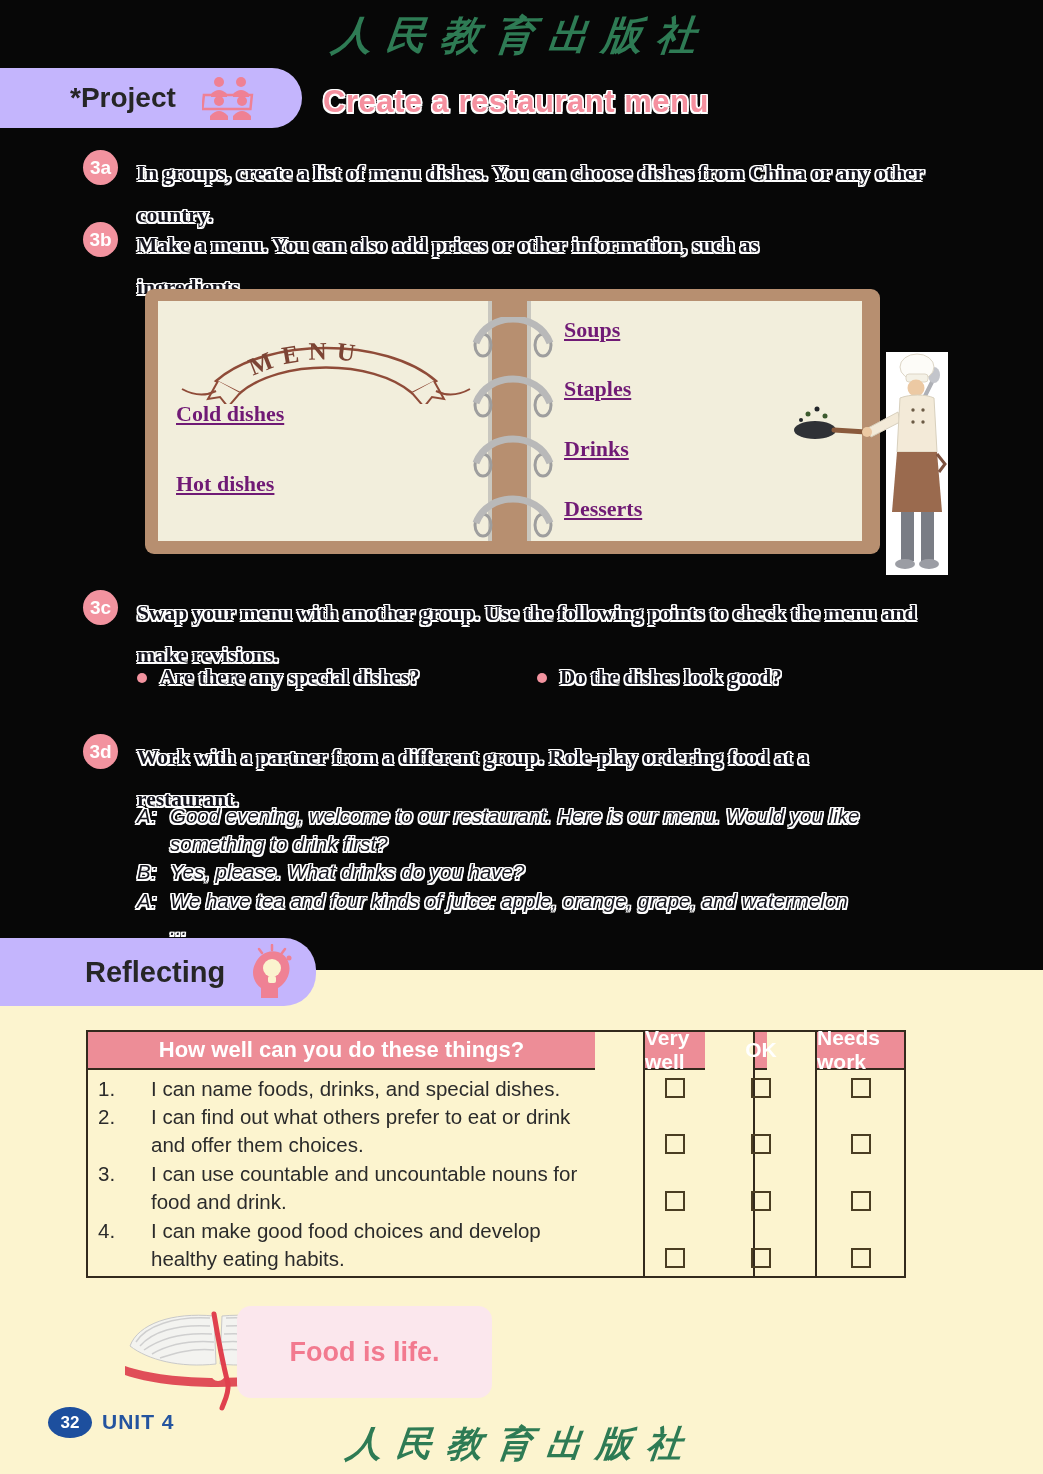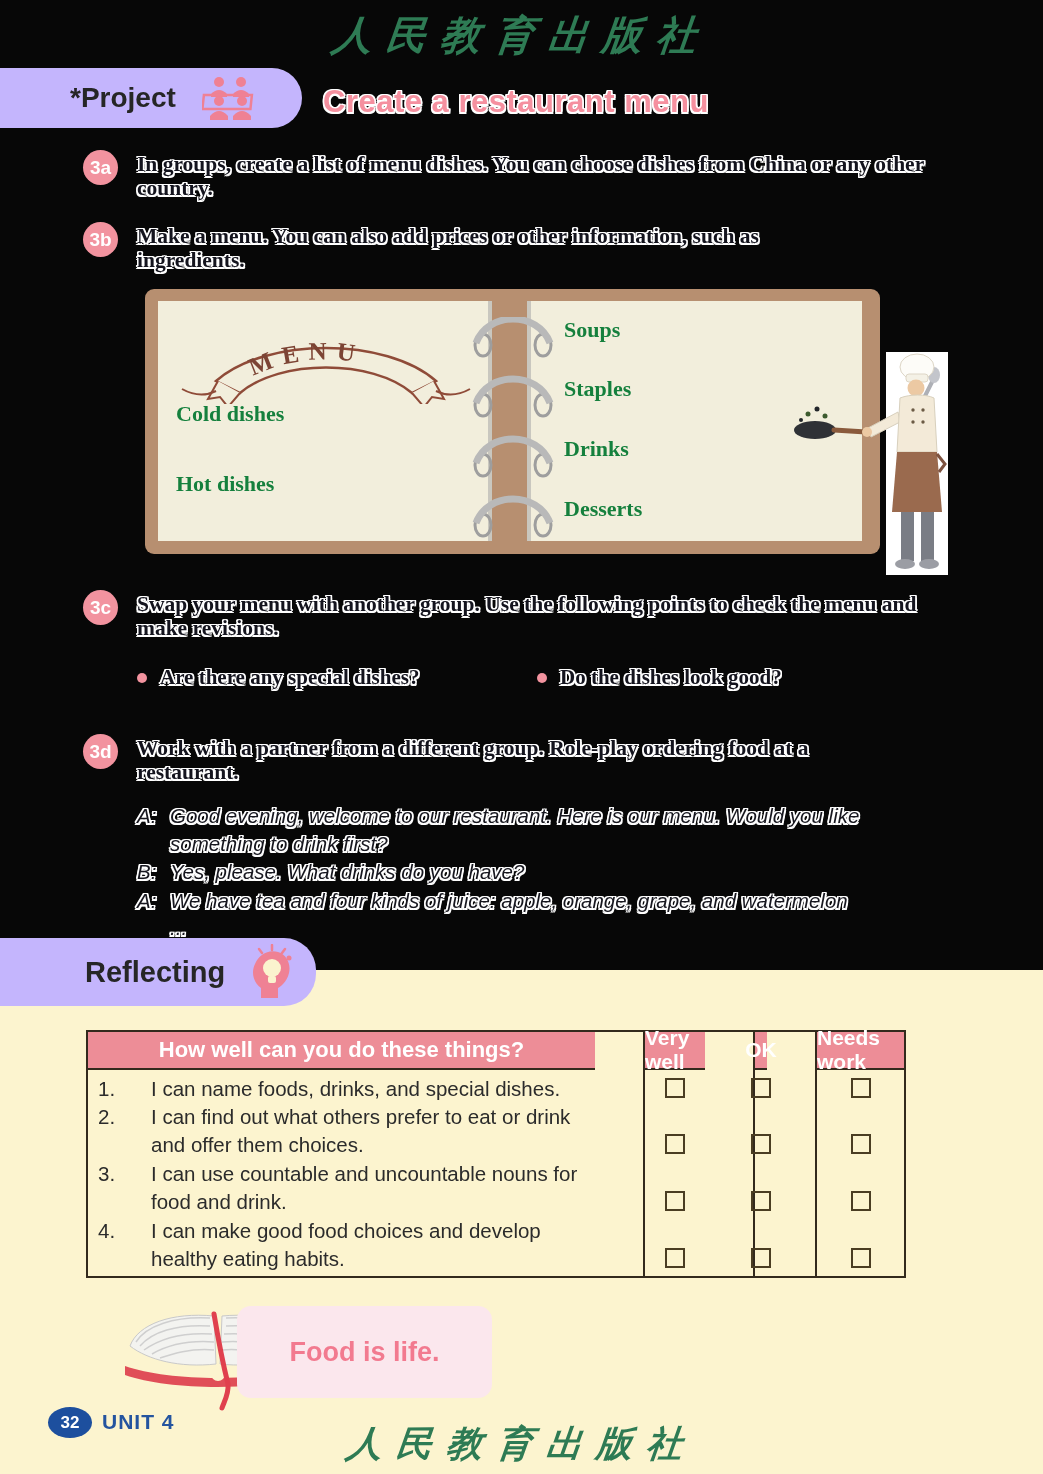--- a/index.html
+++ b/index.html
@@ -37,21 +37,21 @@
   }
 
   .task-circle{
     position:absolute; left:83px; width:35px; height:35px; border-radius:50%;
     background:#F2939F; color:#fff; font-weight:bold; font-size:19px;
     display:flex; align-items:center; justify-content:center;
   }
   .task-text{
     position:absolute; left:137px; color:#14141E;
     font-family:"Liberation Serif", serif; font-weight:bold;
-    font-size:21.5px; line-height:24px;
+    font-size:21.5px; line-height:42px;
   }
 
   .bullets{
     position:absolute; left:137px; top:662px; display:grid;
     grid-template-columns:400px 400px; grid-row-gap:3px;
   }
   .bullet-row{display:flex; align-items:center; height:31px;}
   .bullet-dot{width:10px;height:10px;border-radius:50%;background:#F2939F;margin-right:13px;flex:none;}
   .bullet-text{color:#14141E;font-family:"Liberation Serif", serif;font-weight:bold;font-size:21px;}
 
@@ -64,22 +64,22 @@
   }
   .dlg-line{width:700px;}
 
   
   .menu-book{position:absolute; left:145px; top:289px; width:735px; height:265px;
              background:#B78F70; border-radius:9px;}
   .menu-page{position:absolute; top:12px; height:240px; background:#F2EEDC;}
   .menu-page.left{left:13px; width:330px; border-right:4px solid #c9c7bf;}
   .menu-page.right{left:382px; width:331px; border-left:4px solid #c9c7bf;}
   .menu-item{
-    position:absolute; color:#15803d; font-family:"Liberation Serif", serif;
-    font-weight:bold; font-size:22px;
+    position:absolute; color:#701a75; font-family:"Liberation Serif", serif;
+    font-weight:bold; font-size:22px;text-decoration:underline;
   }
   .rings{position:absolute; left:313px; top:28px;}
 
   .chef{position:absolute; left:770px; top:350px;}
 
   
   .rtable{
     position:absolute; left:86px; top:1030px; width:820px; height:248px;
     border:2px solid #332a1d; box-sizing:border-box; display:grid;
     grid-template-columns:507px 110px 62px 137px; grid-template-rows:38px 206px;

